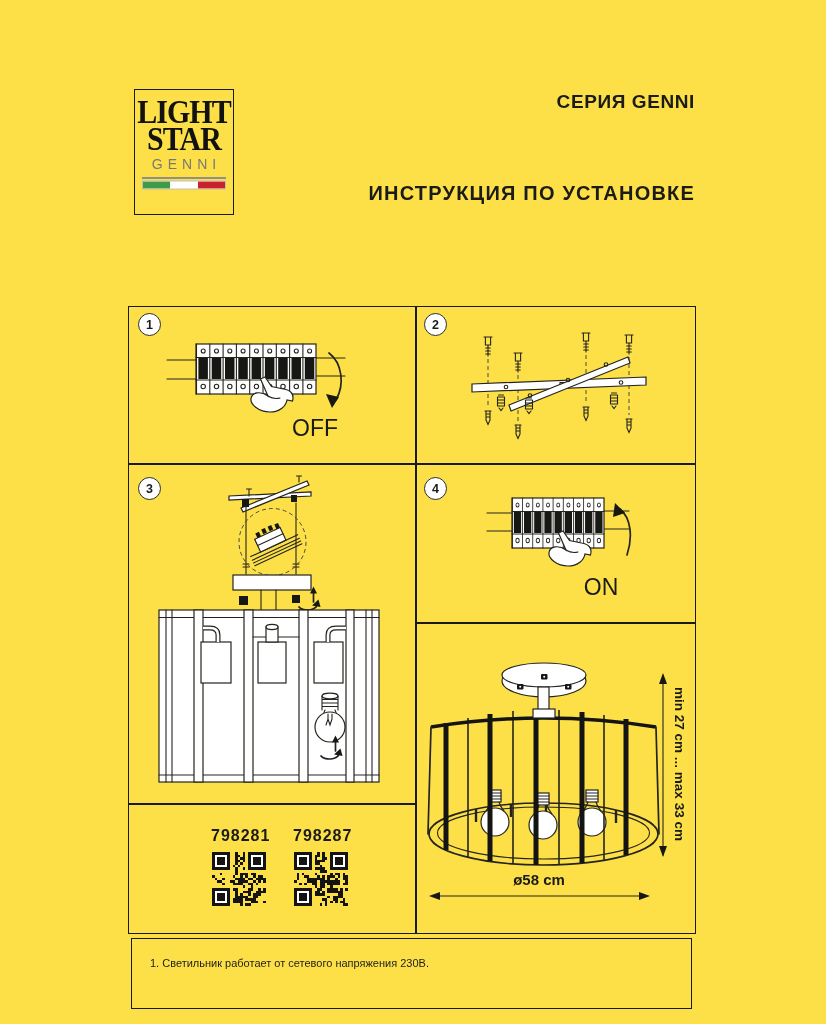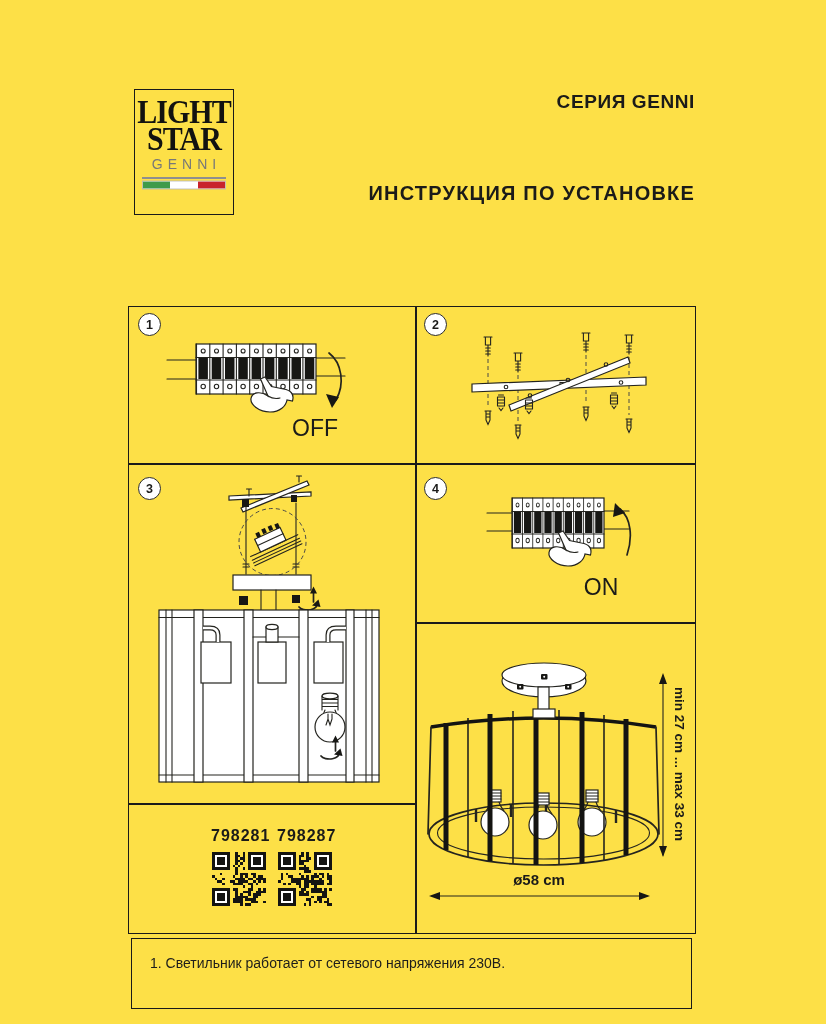--- a/index.html
+++ b/index.html
@@ -56,21 +56,21 @@
   svg text{font-family:"Liberation Sans",sans-serif;fill:#1b1b19;}
 
   
   .qr-item{position:absolute;width:56px;}
   .qr-label{font-size:16px;font-weight:bold;letter-spacing:1px;color:#1b1b19;}
   .qr{width:54px;height:56px;margin:6px auto 0 auto;}
 
   
   .footer-box{position:absolute;left:131px;top:938px;width:561px;height:71px;
               border:1.5px solid #1a1a1a;box-sizing:border-box;padding:14px 14px 0 18px;
-              font-size:14px;line-height:20px;color:#1d1d1b;}
+              font-size:11px;line-height:20px;color:#1d1d1b;}
 </style>
 </head>
 <body>
 
 <div class="page">
 
   <div class="logo-box">
     <div class="logo-word">LIGHT</div>
     <div class="logo-word">STAR</div>
     <div class="logo-group">GENNI</div>
@@ -500,21 +500,21 @@
               <rect x="1" y="1" width="5" height="5" fill="#fff"></rect>
               <rect x="2" y="2" width="3" height="3"></rect>
               <rect x="14" y="0" width="7" height="7"></rect>
               <rect x="15" y="1" width="5" height="5" fill="#fff"></rect>
               <rect x="16" y="2" width="3" height="3"></rect>
               <rect x="0" y="14" width="7" height="7"></rect>
               <rect x="1" y="15" width="5" height="5" fill="#fff"></rect>
               <rect x="2" y="16" width="3" height="3"></rect>
             </svg></div>
       </div>
-      <div class="qr-item" style="left:148px;top:22px;">
+      <div class="qr-item" style="left:164px;top:22px;">
         <div class="qr-label">798287</div>
         <div class="qr"><svg viewBox="0 0 21 21" width="100%" height="100%" shape-rendering="crispEdges" fill="#141412">
               <rect x="9" y="0" width="1" height="1"></rect>
               <rect x="11" y="0" width="1" height="1"></rect>
               <rect x="8" y="1" width="1" height="1"></rect>
               <rect x="9" y="1" width="1" height="1"></rect>
               <rect x="11" y="1" width="1" height="1"></rect>
               <rect x="8" y="2" width="1" height="1"></rect>
               <rect x="11" y="2" width="1" height="1"></rect>
               <rect x="12" y="2" width="1" height="1"></rect>

